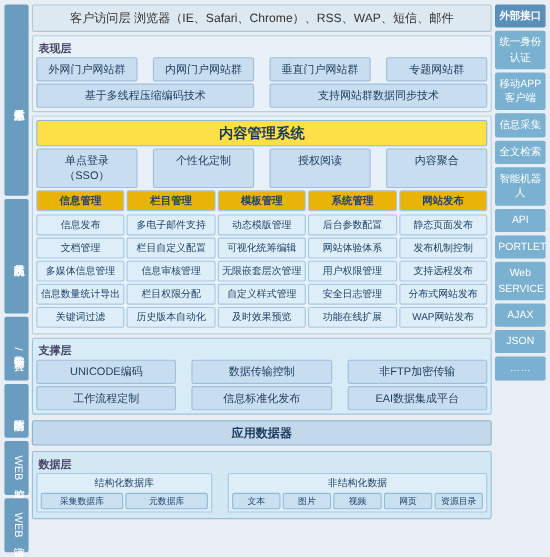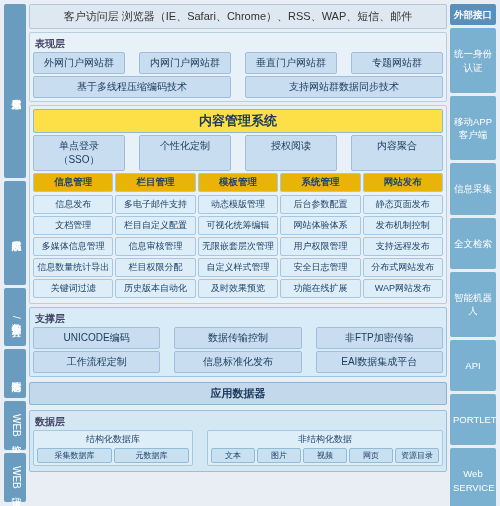--- a/index.html
+++ b/index.html
@@ -163,21 +163,21 @@
       flex-direction: column;
       width: 46px;
       margin-left: 3px;
       gap: 3px;
     }
 
     .right-label {
       background: #7ab0d0;
       color: white;
       font-size: 9.5px;
-      padding: 19px 3px;
+      padding: 4px 3px;
       text-align: center;
       border-radius: 2px;
       line-height: 1.4;
     }
 
     
     .app-data-box {
       background: #c4d8ec;
       border: 1px solid #8ab4d0;
       border-radius: 2px;

